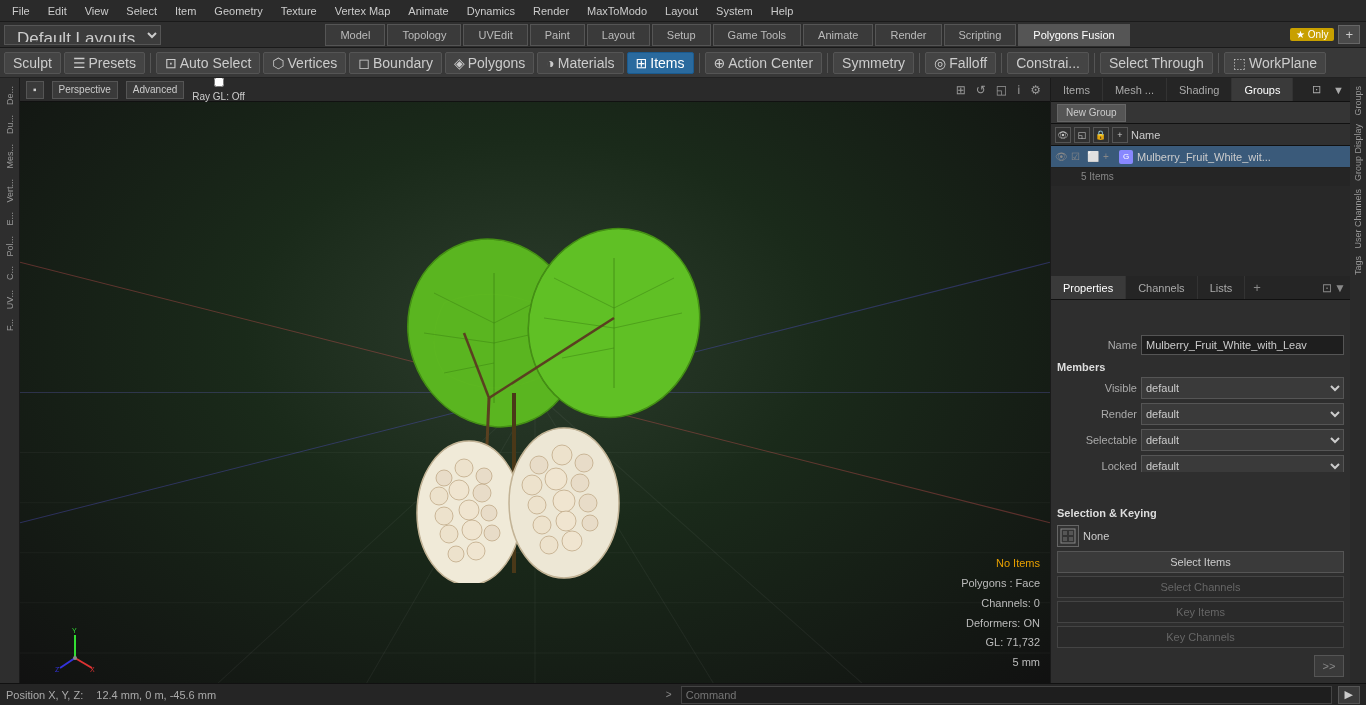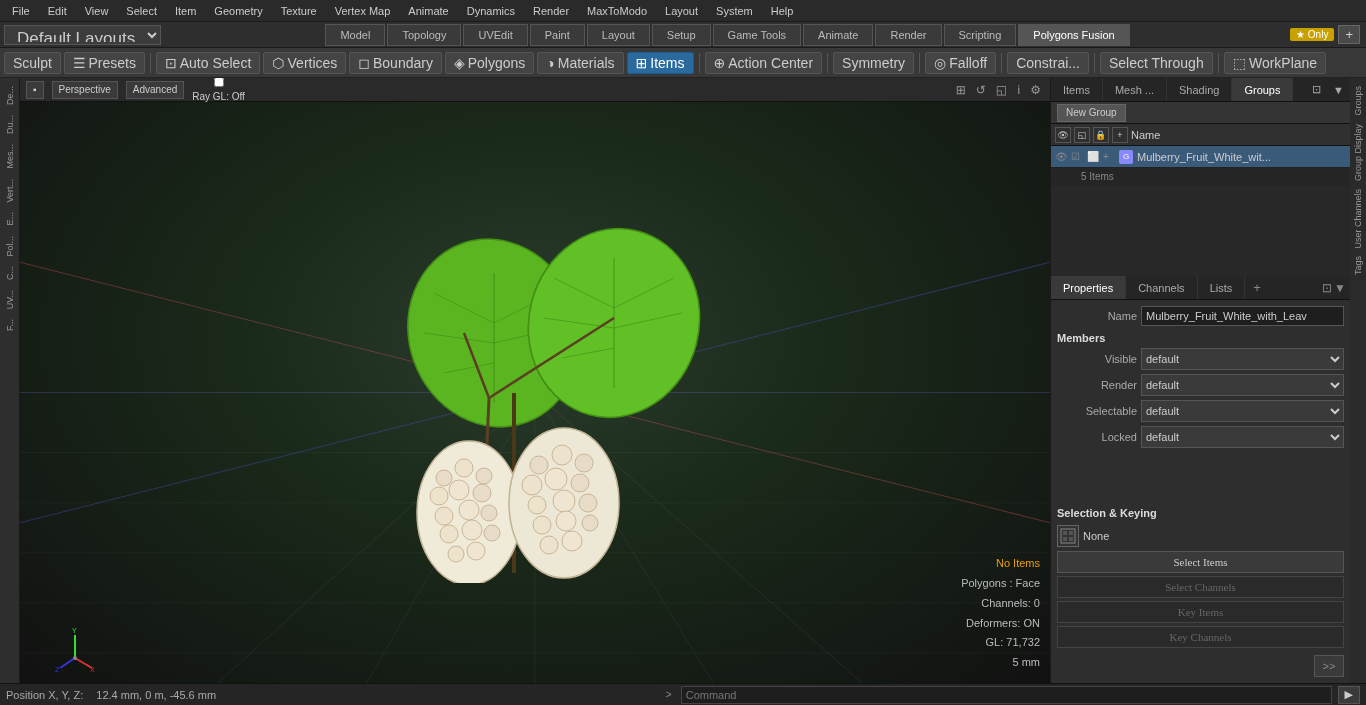--- a/index.html
+++ b/index.html
@@ -70,21 +70,21 @@
 
     
     #groups-list { background: #282828; min-height: 130px; }
     .group-row { display: flex; align-items: center; height: 22px; padding: 0 4px; gap: 4px; border-bottom: 1px solid #222; }
     .group-row.selected { background: #3a5a7a; }
     .group-icon { width: 14px; height: 14px; background: #8888ff; border-radius: 2px; display: flex; align-items: center; justify-content: center; font-size: 8px; color: #fff; }
     .group-name { color: #ccc; font-size: 11px; flex: 1; }
     .eye-btn { color: #888; font-size: 10px; cursor: pointer; width: 12px; }
 
     
-    #props-panel { flex: 1; display: flex; flex-direction: column; overflow: hidden; }
+    #props-panel { flex: 1; display: flex; flex-direction: column; overflow: hidden; gap: 29px; }
     #props-tabs { display: flex; background: #252525; height: 24px; border-bottom: 1px solid #111; align-items: center; }
     .pt-tab { padding: 3px 12px; color: #aaa; font-size: 11px; cursor: pointer; border-right: 1px solid #333; height: 100%; display: flex; align-items: center; }
     .pt-tab.active { background: #3a3a3a; color: #fff; }
     .pt-plus { padding: 0 8px; color: #888; cursor: pointer; font-size: 13px; }
     .pt-actions { margin-left: auto; display: flex; gap: 2px; padding-right: 4px; }
     .pt-action-btn { background: none; border: none; color: #888; cursor: pointer; font-size: 12px; }
 
     
     #props-form { padding: 6px; overflow-y: auto; flex: 1; }
     .prop-row { display: flex; align-items: center; margin-bottom: 4px; gap: 4px; }
@@ -92,21 +92,21 @@
     .prop-input { background: #1e1e1e; border: 1px solid #555; color: #ccc; font-size: 11px; height: 20px; flex: 1; padding: 0 4px; }
     .prop-section { color: #ddd; font-size: 11px; font-weight: bold; margin: 6px 0 4px 0; }
     .prop-select { background: #3a3a3a; border: 1px solid #555; color: #ccc; font-size: 11px; height: 22px; flex: 1; }
 
     
     #sel-keying { padding: 6px; }
     .sk-header { color: #ddd; font-size: 11px; font-weight: bold; margin-bottom: 6px; }
     .sk-row { display: flex; align-items: center; gap: 4px; margin-bottom: 4px; }
     .sk-icon { width: 22px; height: 22px; border: 1px solid #666; background: #333; display: flex; align-items: center; justify-content: center; }
     .sk-value { color: #ccc; font-size: 11px; flex: 1; }
-    .sk-btn { background: #3a3a3a; border: 1px solid #555; color: #ccc; font-size: 11px; height: 22px; cursor: pointer; width: 100%; text-align: center; margin-bottom: 3px; font-family: Liberation Serif, serif; }
+    .sk-btn { background: #3a3a3a; border: 1px solid #555; color: #ccc; font-size: 11px; height: 22px; cursor: pointer; width: 100%; text-align: center; margin-bottom: 3px; }
     .sk-btn.disabled { color: #666; background: #2a2a2a; border-color: #444; cursor: default; }
     .sk-btn-small { background: #3a3a3a; border: 1px solid #555; color: #888; font-size: 11px; height: 22px; cursor: pointer; flex: 1; }
 
     
     #right-sidebar { width: 16px; background: #2a2a2a; display: flex; flex-direction: column; align-items: center; padding-top: 4px; }
     .rs-tab { writing-mode: vertical-rl; transform: rotate(180deg); color: #999; font-size: 9px; padding: 4px 1px; cursor: pointer; white-space: nowrap; }
 
     
     #status-bar { display: flex; align-items: center; background: #252525; height: 22px; border-top: 1px solid #111; padding: 0 6px; gap: 6px; }
     #status-text { color: #aaa; font-size: 11px; flex: 1; }

